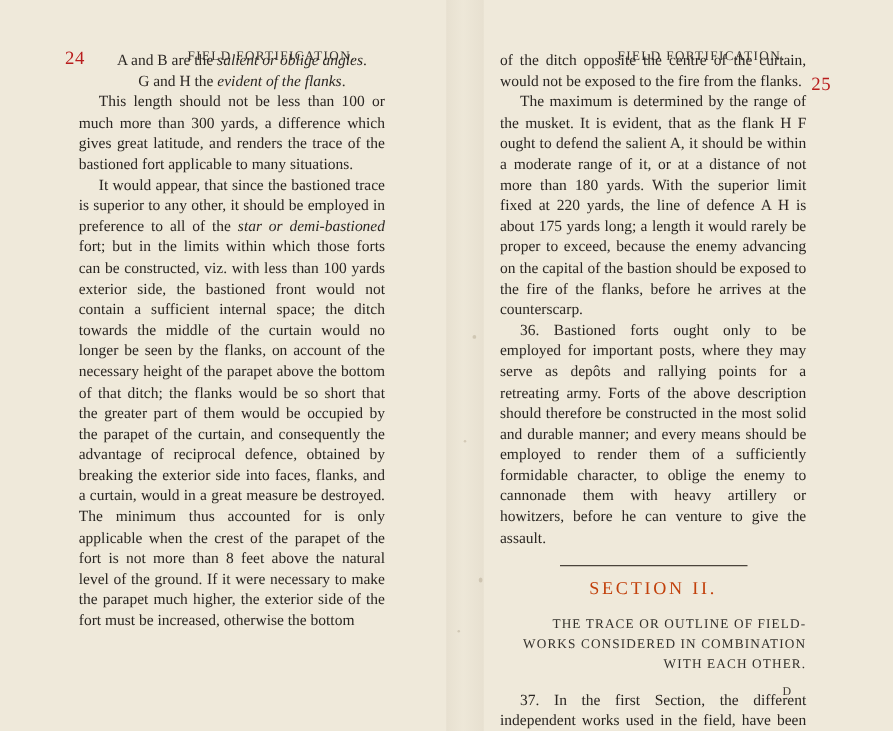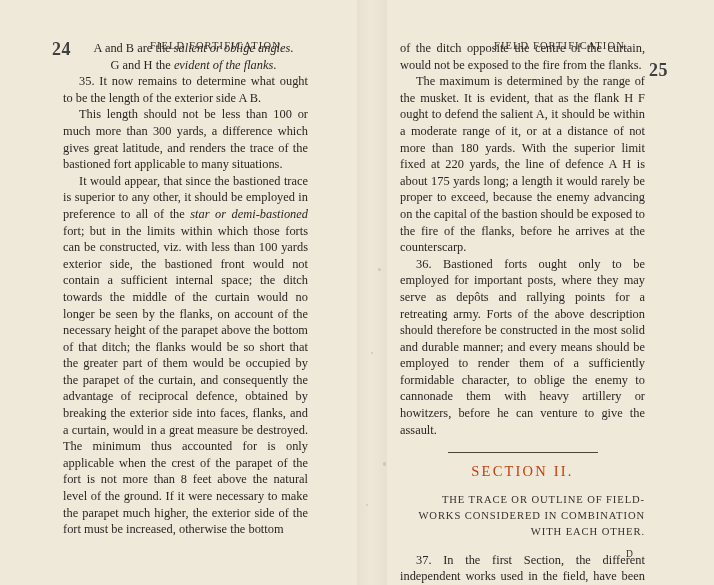--- a/index.html
+++ b/index.html
@@ -47,24 +47,23 @@
     text-transform: uppercase;
     color: #33302b;
     margin-left: 24px;
   }
   .runhead-left { left: 126px; }
   .runhead-right { left: 470px; }
 
   .folio {
     position: absolute;
     top: 39px;
-    font-size: 18px;
-    color: #404040;
+    font-size: 15px;
+    color: #b91c1c;
     letter-spacing: 0.5px;
-    font-weight: bold;
   }
   .folio-left { left: 52px; }
   .folio-right { left: 649px; margin-top: 21px; }
 
   .body {
     font-size: 12.4px;
     line-height: 16.6px;
     text-align: justify;
     text-justify: inter-word;
     color: #2a2622;
@@ -135,21 +134,20 @@
   <div class="folio folio-left">24</div>
   <div class="runhead runhead-left">FIELD FORTIFICATION.</div>
 
   <div class="runhead runhead-right">FIELD FORTIFICATION.</div>
   <div class="folio folio-right">25</div>
 
   <div class="col col-left">
     <div class="body">
       <p class="line-center">A and B are the <span class="it">salient or oblige angles</span>.</p>
       <p class="line-center">G and H the <span class="it">evident of the flanks</span>.</p>
-      <p>35. It now remains to determine what ought to be the length of the exterior side A B.</p>
       <p>This length should not be less than 100 or much more than 300 yards, a difference which gives great latitude, and renders the trace of the bastioned fort applicable to many situations.</p>
       <p>It would appear, that since the bastioned trace is superior to any other, it should be employed in preference to all of the <span class="it">star or demi-bastioned</span> fort; but in the limits within which those forts can be constructed, viz. with less than 100 yards exterior side, the bastioned front would not contain a sufficient internal space; the ditch towards the middle of the curtain would no longer be seen by the flanks, on account of the necessary height of the parapet above the bottom of that ditch; the flanks would be so short that the greater part of them would be occupied by the parapet of the curtain, and consequently the advantage of reciprocal defence, obtained by breaking the exterior side into faces, flanks, and a curtain, would in a great measure be destroyed. The minimum thus accounted for is only applicable when the crest of the parapet of the fort is not more than 8 feet above the natural level of the ground. If it were necessary to make the parapet much higher, the exterior side of the fort must be increased, otherwise the bottom</p>
     </div>
   </div>
 
   <div class="col col-right">
     <div class="body">
       <p class="noindent">of the ditch opposite the centre of the curtain, would not be exposed to the fire from the flanks.</p>
       <p>The maximum is determined by the range of the musket. It is evident, that as the flank H F ought to defend the salient A, it should be within a moderate range of it, or at a distance of not more than 180 yards. With the superior limit fixed at 220 yards, the line of defence A H is about 175 yards long; a length it would rarely be proper to exceed, because the enemy advancing on the capital of the bastion should be exposed to the fire of the flanks, before he arrives at the counterscarp.</p>
       <p>36. Bastioned forts ought only to be employed for important posts, where they may serve as depôts and rallying points for a retreating army. Forts of the above description should therefore be constructed in the most solid and durable manner; and every means should be employed to render them of a sufficiently formidable character, to oblige the enemy to cannonade them with heavy artillery or howitzers, before he can venture to give the assault.</p>

